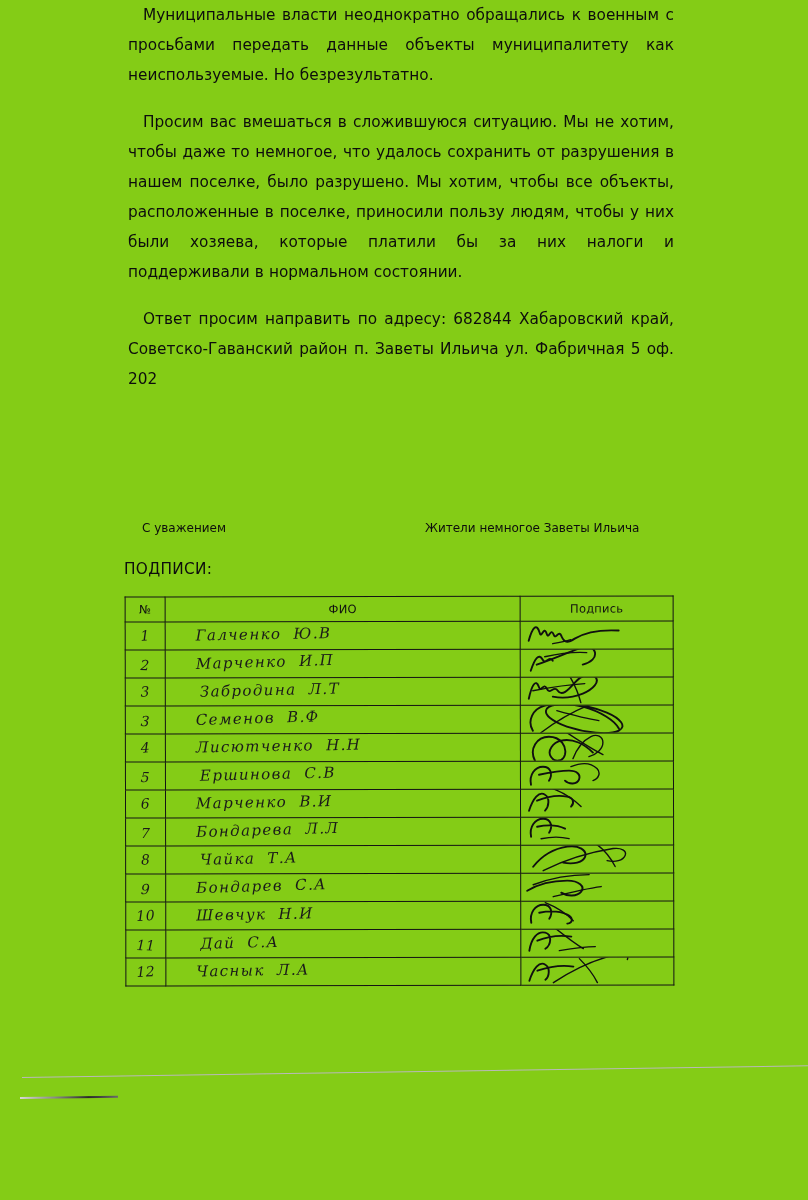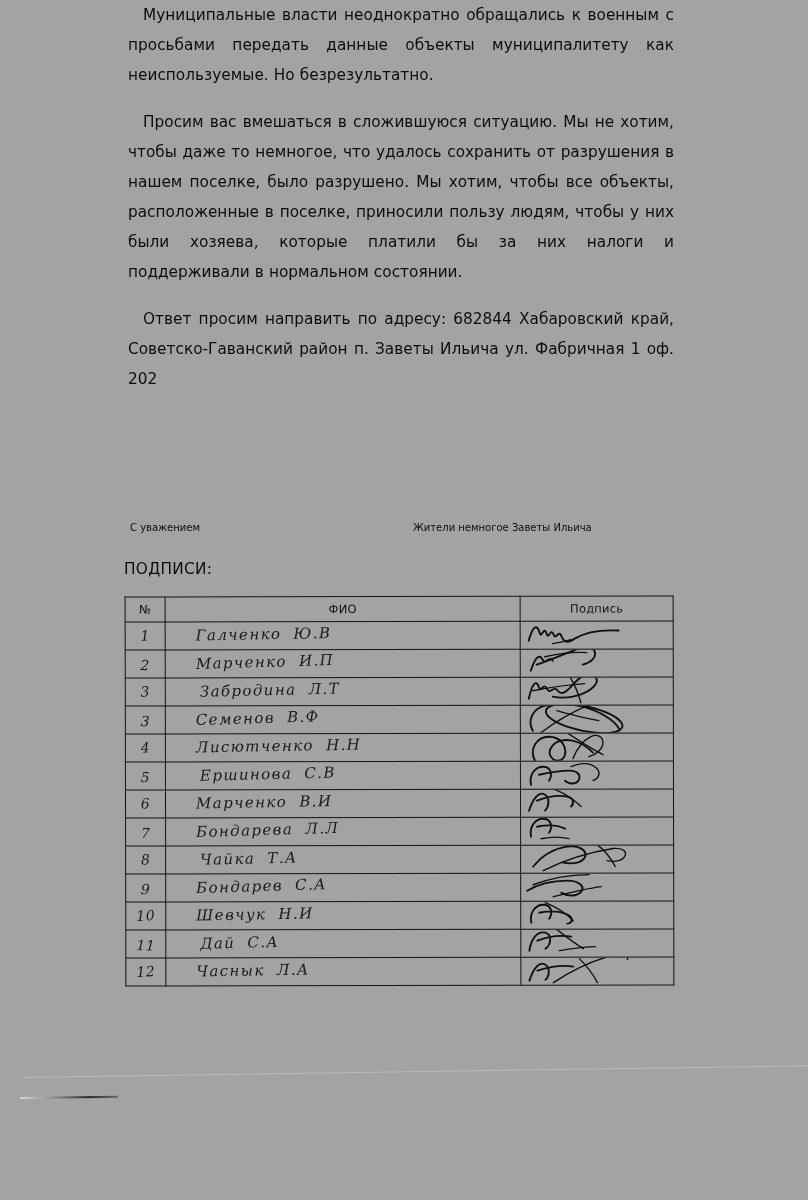--- a/index.html
+++ b/index.html
@@ -14,21 +14,21 @@
     position: relative;
     overflow: hidden;
     font-family: "DejaVu Sans", sans-serif;
     color: #0d0d0d;
     -webkit-font-smoothing: antialiased;
   }
 
   .page {
     position: absolute;
     inset: 0;
-    background: #a3a3a3;
+    background: #84cc16;
   }
 
   
   .body-text {
     position: absolute;
     left: 128px;
     width: 546px;
   }
   p.para {
     margin: 0 0 17px 0;
@@ -38,25 +38,25 @@
     text-justify: inter-word;
     text-indent: 15px;
     letter-spacing: 0.02px;
     word-spacing: 0.2px;
   }
   p.para:last-child { margin-bottom: 0; }
 
   
   .closing {
     position: absolute;
-    left: 116px;
+    left: 128px;
     top: 516px;
     width: 560px;
     height: 24px;
-    font-size: 10px;
+    font-size: 12px;
     line-height: 24px;
     text-align: center;
   }
   .closing .respect {
     position: absolute;
     left: 14px;
     top: 0;
     white-space: nowrap;
   }
   .closing .signers {
@@ -180,21 +180,21 @@
   }
 </style>
 </head>
 <body>
 
 <div class="page">
 
   <div class="body-text">
     <p class="para">Муниципальные власти неоднократно обращались к военным с просьбами передать данные объекты муниципалитету как неиспользуемые. Но безрезультатно.</p>
     <p class="para">Просим вас вмешаться в сложившуюся ситуацию. Мы не хотим, чтобы даже то немногое, что удалось сохранить от разрушения в нашем поселке, было разрушено. Мы хотим, чтобы все объекты, расположенные в поселке, приносили пользу людям, чтобы у них были хозяева, которые платили бы за них налоги и поддерживали в нормальном состоянии.</p>
-    <p class="para">Ответ просим направить по адресу: 682844 Хабаровский край, Советско-Гаванский район п. Заветы Ильича ул. Фабричная 1 оф. 202</p>
+    <p class="para">Ответ просим направить по адресу: 682844 Хабаровский край, Советско-Гаванский район п. Заветы Ильича ул. Фабричная 5 оф. 202</p>
   </div>
 
   <div class="closing">
     <span class="respect">С уважением</span>
     <span class="signers">Жители немногое Заветы Ильича</span>
   </div>
 
   <div class="signatures-label">ПОДПИСИ:</div>
 
   <div class="sig-table-wrap">

